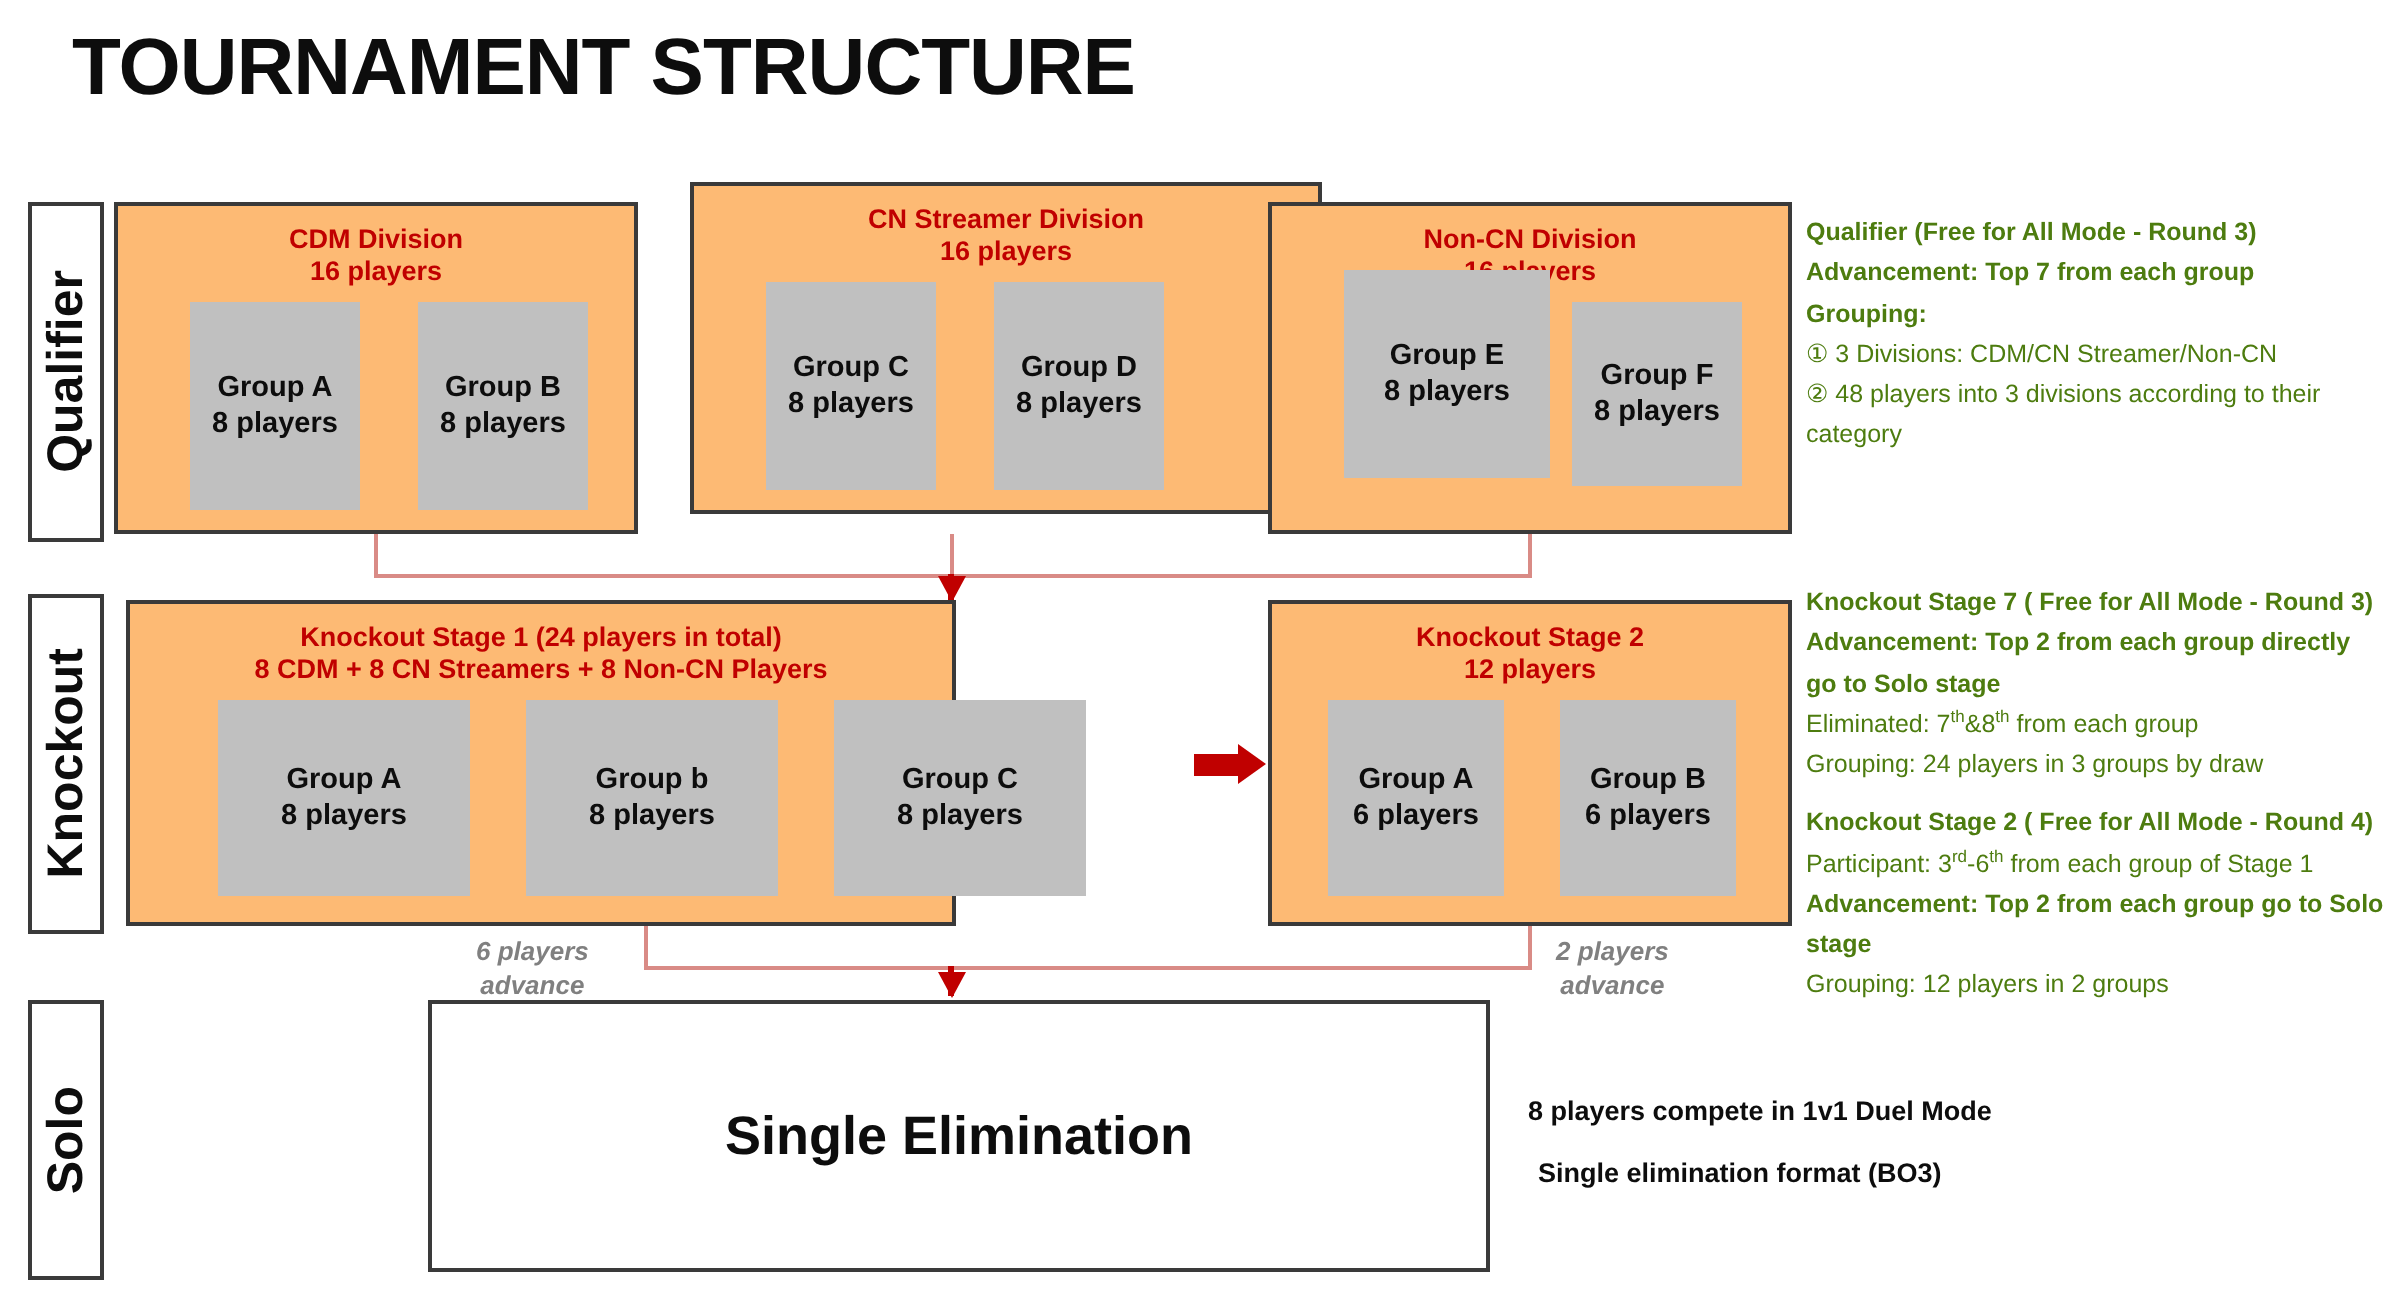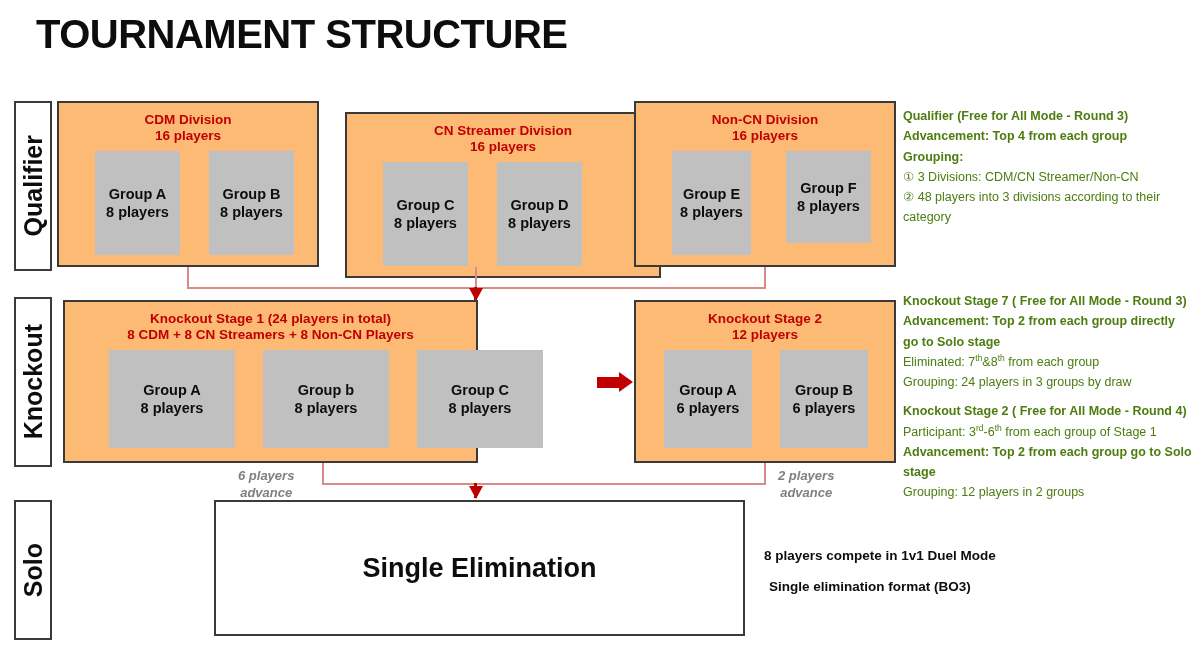--- a/index.html
+++ b/index.html
@@ -207,41 +207,41 @@
     <div class="group-box" style="left:36px; top:48px; width:85px; height:104px;">
       <div class="gname">Group A</div>
       <div class="gcount">8 players</div>
     </div>
     <div class="group-box" style="left:150px; top:48px; width:85px; height:104px;">
       <div class="gname">Group B</div>
       <div class="gcount">8 players</div>
     </div>
   </div>
 
-  <div class="panel" style="left:345px; top:112px; width:316px; height:166px;">
+  <div class="panel" style="left:345px; top:91px; width:316px; height:166px;">
     <div class="panel-title">
       <span>CN Streamer Division</span>
       <span class="l2">16 players</span>
     </div>
     <div class="group-box" style="left:36px; top:48px; width:85px; height:104px;">
       <div class="gname">Group C</div>
       <div class="gcount">8 players</div>
     </div>
     <div class="group-box" style="left:150px; top:48px; width:85px; height:104px;">
       <div class="gname">Group D</div>
       <div class="gcount">8 players</div>
     </div>
   </div>
 
   <div class="panel" style="left:634px; top:101px; width:262px; height:166px;">
     <div class="panel-title">
       <span>Non-CN Division</span>
       <span class="l2">16 players</span>
     </div>
-    <div class="group-box" style="left:36px; top:48px; width:79px; height:104px;">
+    <div class="group-box" style="left:36px; top:32px; width:103px; height:104px;">
       <div class="gname">Group E</div>
       <div class="gcount">8 players</div>
     </div>
     <div class="group-box" style="left:150px; top:48px; width:85px; height:92px;">
       <div class="gname">Group F</div>
       <div class="gcount">8 players</div>
     </div>
   </div>
 
   <div class="conn conn-v" style="left:187px; top:267px; width:2px; height:22px;"></div>
@@ -304,21 +304,21 @@
     <div>2 players</div>
     <div>advance</div>
   </div>
 
   <div class="final-box" style="left:214px; top:500px; width:531px; height:136px;">
     <div class="final-label">Single Elimination</div>
   </div>
 
   <div class="notes" style="left:903px; top:106px; width:285px;">
     <div class="note-line b">Qualifier  (Free for All Mode - Round 3)</div>
-    <div class="note-line b">Advancement: Top 4 from each group</div>
+    <div class="note-line b">Advancement: Top 7 from each group</div>
     <div class="note-line b">Grouping:</div>
     <div class="note-line">① 3 Divisions: CDM/CN Streamer/Non-CN</div>
     <div class="note-line wrap">② 48 players into 3 divisions according to their category</div>
   </div>
 
   <div class="notes" style="left:903px; top:291px; width:292px;">
     <div class="note-line b">Knockout Stage 7  ( Free for All Mode - Round 3)</div>
     <div class="note-line b">Advancement: Top 2 from each group directly</div>
     <div class="note-line b">go to Solo stage</div>
     <div class="note-line">Eliminated:  7<sup>th</sup>&amp;8<sup>th</sup> from each group</div>

